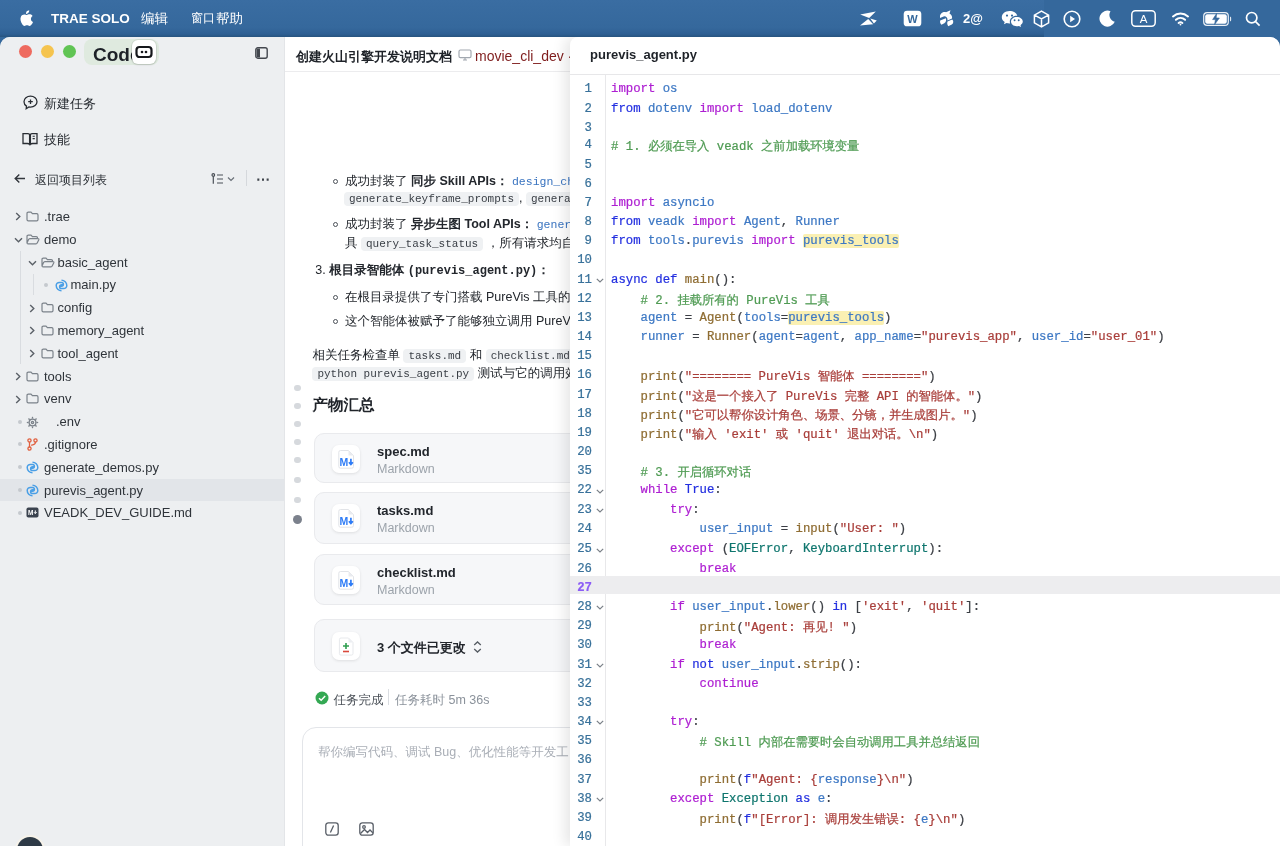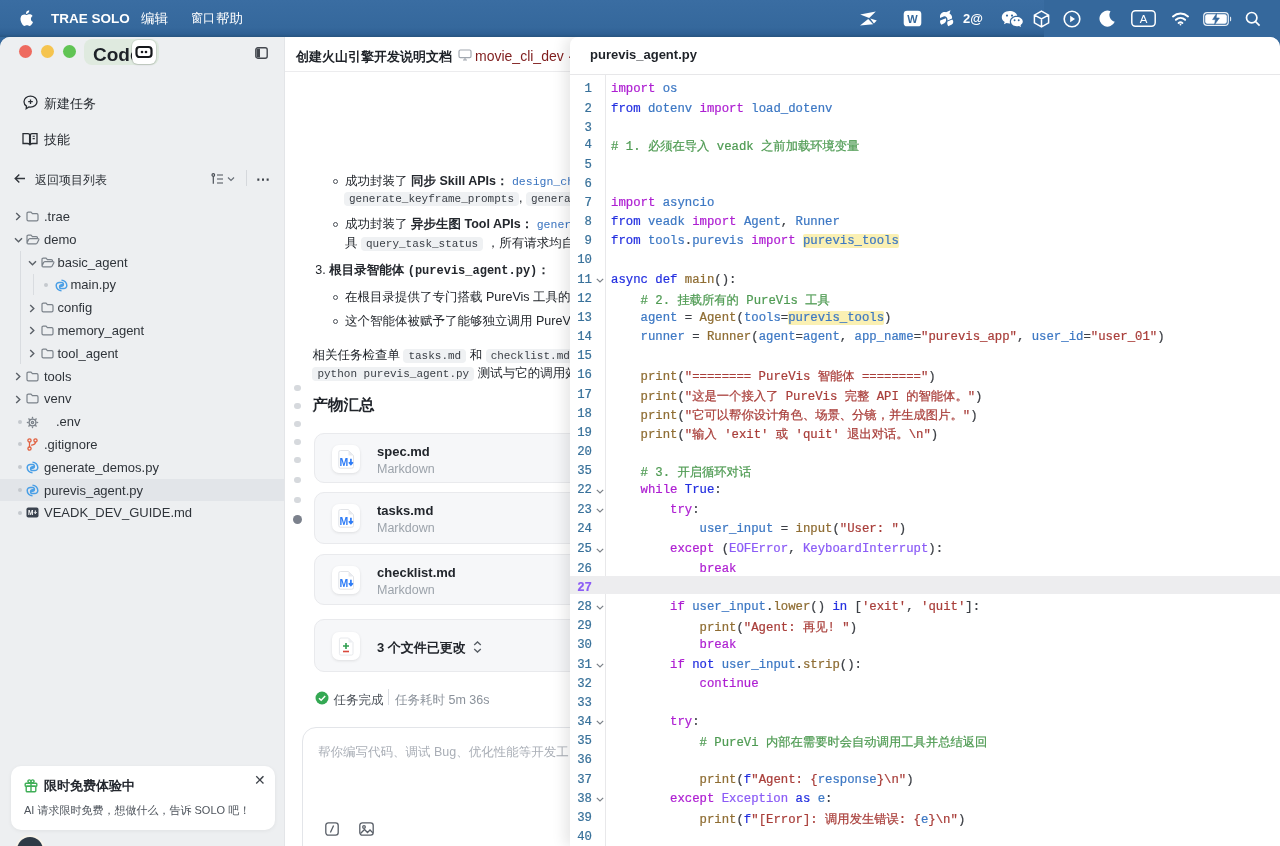--- a/index.html
+++ b/index.html
@@ -19,21 +19,21 @@
   .treetxt { font-size:13px; color:#2f343a; }
   
   #mid { position:absolute; left:284px; top:0; width:294px; height:809px; background:#ffffff; border-left:1px solid #e3e5e8; overflow:hidden; }
   
   #ed { position:absolute; left:570px; top:0; width:710px; height:809px; background:#ffffff; border-radius:8px 0 0 0; box-shadow:-5px 0 14px rgba(0,0,0,0.10); }
   .ln { position:absolute; width:22px; text-align:right; font-family:"Liberation Mono", monospace; font-size:12.3px; color:#38719a; -webkit-text-stroke:0.22px; }
   .cl { position:absolute; left:41px; font-family:"Liberation Mono", monospace; font-size:12.3px; white-space:pre; color:#3c3f45; -webkit-text-stroke:0.22px; }
   .km { color:#ae1fd2; }
   .kb { color:#2430e0; }
   .id { color:#3d78c4; }
-  .cls { color:#8b5cf6; }
+  .cls { color:#0f766e; }
   .fn { color:#8f6d33; }
   .str { color:#a93e3a; }
   .com { color:#4f9b53; }
   .hl { background:#faf0b3; border-radius:2px; }
   .chip { display:inline-block; background:#eff1f3; border-radius:4px; font-family:"Liberation Mono", monospace; font-size:11px; color:#393e45; padding:1px 5px; }
   .row { position:absolute; left:0; width:294px; height:20px; font-size:12.5px; color:#23272d; }
   .row b { font-weight:700;text-align:center; }
   .mark { position:absolute; left:47.5px; top:6px; width:5px; height:5px; border:1.2px solid #4b5158; border-radius:50%; }
   .bcode { font-family:"Liberation Mono", monospace; font-size:11.5px; color:#3a74c0; }
   .card { position:absolute; left:29px; width:556px; background:#f6f7f9; border:1px solid #e9eaed; border-radius:10px; }
@@ -278,30 +278,20 @@
     <span class="abs treetxt" style="left:44px;top:445.5px;">purevis_agent.py</span>
     <span class="abs" style="left:18px;top:473.8px;width:4px;height:4px;border-radius:50%;background:#c5c9ce;"></span>
     <svg class="abs" style="left:26px;top:470.3px" width="13" height="11" viewBox="0 0 13 11">
           <rect x="0.5" y="0.5" width="12" height="10" rx="1.8" fill="#3b434f"></rect>
           <text x="4.6" y="8" font-size="6.5" font-weight="bold" fill="#fff" font-family="Liberation Sans" text-anchor="middle">M</text>
           <path d="M9.3 3.4 L9.3 6.4 M8 5.2 L9.3 6.6 L10.6 5.2" stroke="#fff" stroke-width="1" fill="none"></path>
         </svg>
     <span class="abs treetxt" style="left:44px;top:468.3px;">VEADK_DEV_GUIDE.md</span>
     </div>
 
-    <div class="abs" style="left:11px; top:729px; width:264px; height:64px; background:#fff; border-radius:10px; box-shadow:0 1px 4px rgba(0,0,0,0.06);">
-      <svg class="abs" style="left:13px; top:13px;" width="14" height="14" viewBox="0 0 14 14" fill="none" stroke="#3fae57" stroke-width="1.4">
-          <rect x="1.2" y="4.2" width="11.6" height="3" rx="0.8"></rect>
-          <rect x="2.2" y="7.2" width="9.6" height="5.6" rx="1"></rect>
-          <path d="M7 4.2 L7 12.8 M7 4 C5.2 4 3.9 3.4 3.9 2.3 C3.9 1.4 4.6 0.9 5.4 0.9 C6.4 0.9 7 1.9 7 4 Z M7 4 C8.8 4 10.1 3.4 10.1 2.3 C10.1 1.4 9.4 0.9 8.6 0.9 C7.6 0.9 7 1.9 7 4 Z"></path>
-        </svg>
-      <div class="abs" style="left:33px; top:11px; font-size:13px; font-weight:600; color:#23272e;">限时免费体验中</div>
-      <div class="abs" style="left:243px; top:6px; font-size:14px; color:#3e434a;">✕</div>
-      <div class="abs" style="left:13px; top:37px; font-size:11px; color:#4e545c; white-space:nowrap;">AI 请求限时免费，想做什么，告诉 SOLO 吧！</div>
-    </div>
     <div class="abs" style="left:17px; top:800px; width:26px; height:26px; border-radius:50%; background:#2e3a46; box-shadow:0 0 0 2px #f7f3ea;"></div>
   </div>
   <div id="mid">
     <div class="abs" style="left:0;top:0;width:294px;height:35px;border-bottom:1px solid #ececee;background:#fff;"></div>
     <div class="abs" style="left:11px;top:10.5px;font-size:13px;font-weight:600;color:#1e2228;white-space:nowrap;">创建火山引擎开发说明文档</div>
     <svg class="abs" style="left:173px;top:12px;" width="14" height="12" viewBox="0 0 14 12" fill="none" stroke="#a2a8b0" stroke-width="1.2">
         <rect x="1" y="1" width="12" height="7.6" rx="1.4"></rect>
         <path d="M5 11 L9 11 M7 8.8 L7 11"></path>
       </svg>
     <div class="abs" style="left:190px;top:11px;font-size:14px;color:#7f1d1d;white-space:nowrap;">movie_cli_dev · 1</div>
@@ -503,21 +493,21 @@
   <div class="cl" style="top:620.5px;">        <span class="km">if</span> <span class="kb">not</span> <span class="id">user_input</span>.<span class="fn">strip</span>():</div>
   <div class="ln" style="top:639.6px;">32</div>
   <div class="cl" style="top:639.6px;">            <span class="km">continue</span></div>
   <div class="ln" style="top:658.8px;">33</div>
   <div class="ln" style="top:678.0px;">34</div>
   <svg class="abs" style="left:26px;top:683.3px;" width="8" height="5" viewBox="0 0 8 5" fill="none" stroke="#7a8088" stroke-width="1.2">
         <path d="M0.8 0.8 L4 4 L7.2 0.8"></path>
       </svg>
   <div class="cl" style="top:678.0px;">        <span class="km">try</span>:</div>
   <div class="ln" style="top:697.1px;">35</div>
-  <div class="cl" style="top:697.1px;">            <span class="com"># PureVi 内部在需要时会自动调用工具并总结返回</span></div>
+  <div class="cl" style="top:697.1px;">            <span class="com"># Skill 内部在需要时会自动调用工具并总结返回</span></div>
   <div class="ln" style="top:716.3px;">36</div>
   <div class="ln" style="top:735.5px;">37</div>
   <div class="cl" style="top:735.5px;">            <span class="fn">print</span>(<span class="kb">f</span><span class="str">"Agent: {</span><span class="id">response</span><span class="str">}\n"</span>)</div>
   <div class="ln" style="top:754.6px;">38</div>
   <svg class="abs" style="left:26px;top:759.9px;" width="8" height="5" viewBox="0 0 8 5" fill="none" stroke="#7a8088" stroke-width="1.2">
         <path d="M0.8 0.8 L4 4 L7.2 0.8"></path>
       </svg>
   <div class="cl" style="top:754.6px;">        <span class="km">except</span> <span class="cls">Exception</span> <span class="kb">as</span> <span class="id">e</span>:</div>
   <div class="ln" style="top:773.8px;">39</div>
   <div class="cl" style="top:773.8px;">            <span class="fn">print</span>(<span class="kb">f</span><span class="str">"[Error]: 调用发生错误: {</span><span class="id">e</span><span class="str">}\n"</span>)</div>

